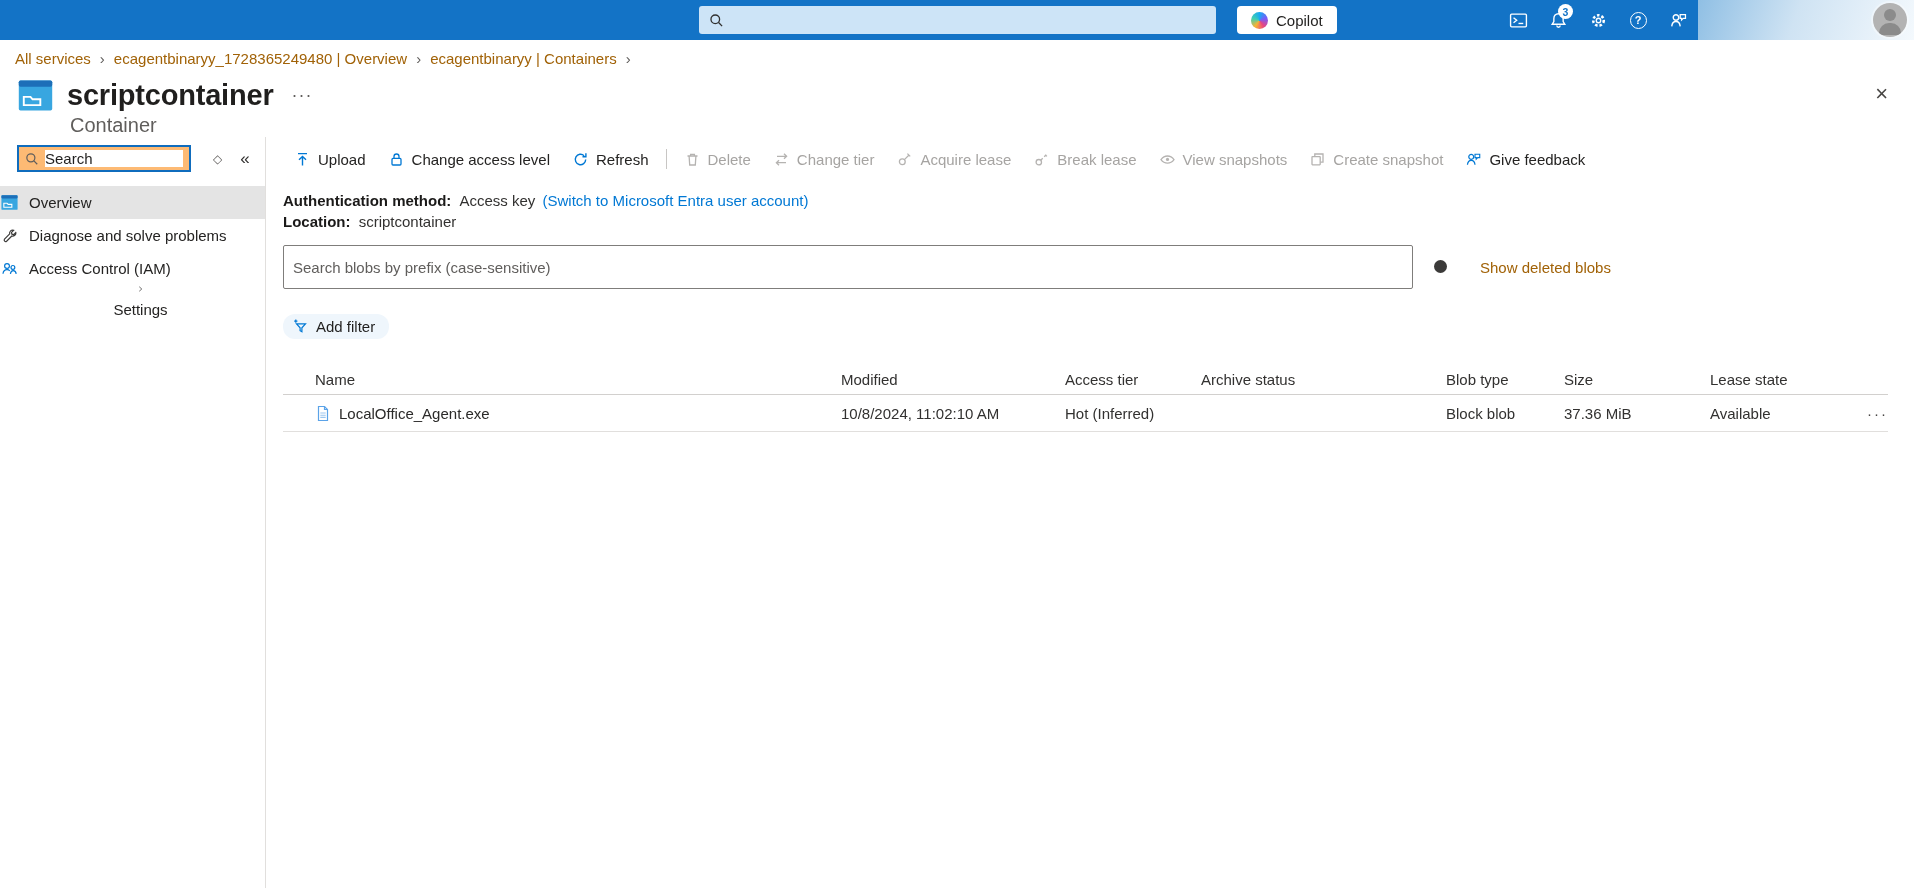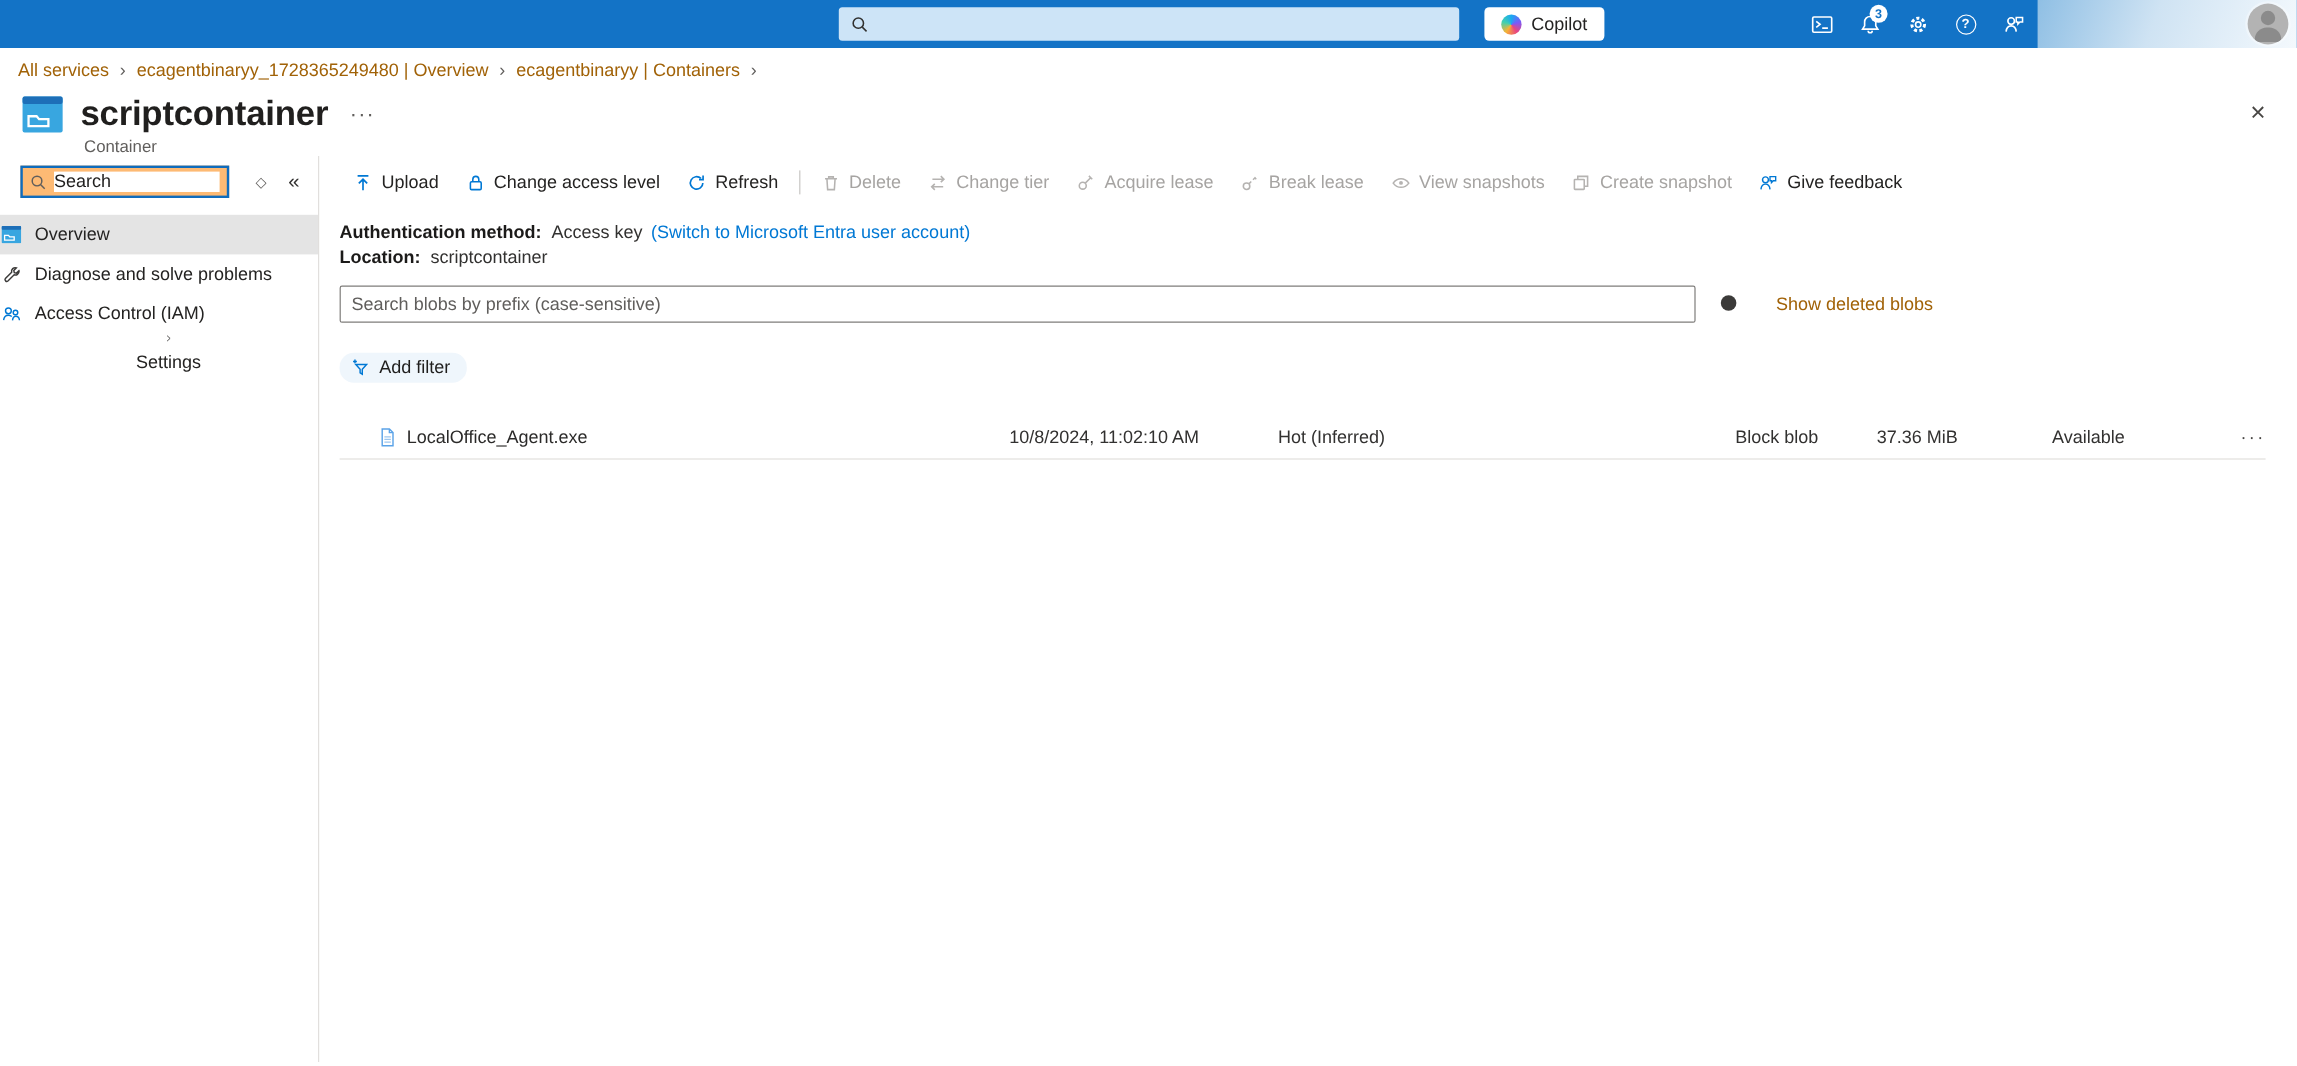--- a/index.html
+++ b/index.html
@@ -37,21 +37,21 @@
   
   .breadcrumb { display:flex; align-items:center; gap:9px; padding:10px 0 6px 15px; font-size:15px; }
   .crumb { color:#a16207; cursor:pointer; }
   .crumb-sep { color:#605e5c; font-size:15px; }
 
   
   .page-head { position:relative; padding:6px 0 0 18px; }
   .title-row { display:flex; align-items:center; gap:14px; }
   .title-text { font-size:29px; font-weight:600; color:#201f1e; letter-spacing:-.2px; }
   .title-more { color:#605e5c; font-size:18px; letter-spacing:1px; cursor:pointer; padding:0 4px; }
-  .subtitle { font-size:14px; color:#605e5c; margin:2px 0 0 52px; }
+  .subtitle { font-size:20px; color:#605e5c; margin:2px 0 0 52px; }
   .close-x { position:absolute; right:26px; top:10px; font-size:22px; color:#484644; cursor:pointer; line-height:1; }
 
   
   .main { display:flex; height:calc(888px - 40px - 31px - 62px); }
   .sidebar { width:266px; flex:0 0 266px; border-right:1px solid #e1dfdd; padding-top:8px; }
   .sb-search-row { display:flex; align-items:center; padding-left:17px; margin-bottom:14px; }
   .sb-search { width:174px; height:27px; border:2px solid #0f6cbd; background:#fdba74; display:flex; align-items:center; padding:0 6px; }
   .sb-search input { flex:1; width:100px; border:none; outline:none; font-size:15px; color:#201f1e; font-family:inherit; }
   .sb-search input::placeholder { color:#201f1e; opacity:1; }
   .sb-diamond { color:#605e5c; font-size:12px; margin-left:22px; }
@@ -69,21 +69,21 @@
   .tbtn .ic { color:#0078d4; }
   .tbtn.disabled { color:#a6a4a2; cursor:default; }
   .tbtn.disabled .ic { color:#b5b3b1; }
   .tb-div { width:1px; height:20px; background:#c8c6c4; margin:0 6px; }
 
   .meta { margin-top:15px; font-size:15px; line-height:21px; }
   .meta b { font-weight:700; color:#1b1a19; }
   .meta .lnk { color:#0078d4; cursor:pointer; }
 
   .filter-row { display:flex; align-items:center; margin-top:13px; }
-  .blob-search { width:1130px; height:31px; border:1px solid #7f7d7b; border-radius:2px; display:flex; align-items:center; padding:0 9px; background:#fff; }
+  .blob-search { width:1130px; height:44px; border:1px solid #7f7d7b; border-radius:2px; display:flex; padding:0 9px; background:#fff; }
   .blob-search input { flex:1; border:none; outline:none; font-size:15px; color:#323130; font-family:inherit; }
   .blob-search input::placeholder { color:#605e5c; opacity:1; }
   .toggle { width:47px; height:21px; border:1px solid #69676
 
 5; border-radius:11px; margin-left:18px; position:relative; cursor:pointer; background:#fff; }
   .knob { position:absolute; left:3px; top:3px; width:13px; height:13px; border-radius:50%; background:#3b3a39; }
   .toggle-label { font-size:15px; margin-left:2px; color:#a16207; }
 
   .addfilter { display:inline-flex; align-items:center; gap:7px; margin-top:25px; background:#eff6fc;
     border-radius:12px; padding:4px 14px 4px 9px; font-size:15px; color:#201f1e; cursor:pointer; }
@@ -365,20 +365,31 @@
     <div class="addfilter">
       <svg width="17" height="17" viewBox="0 0 17 17">
           <path d="M2.2 3.2h3.2M3.8 1.6v3.2" stroke="#0078d4" stroke-width="1.2"></path>
           <path d="M4.5 5.8h9l-3.6 4v4l-1.8-1.1v-2.9z" fill="none" stroke="#0078d4" stroke-width="1.2"></path>
         </svg>
       <span>Add filter</span>
     </div>
 
     
     <div class="tbl">
+      <div class="trow thead">
+        <div class="c-check"></div>
+        <div class="c-name">Name</div>
+        <div class="c-mod">Modified</div>
+        <div class="c-tier">Access tier</div>
+        <div class="c-arch">Archive status</div>
+        <div class="c-type">Blob type</div>
+        <div class="c-size">Size</div>
+        <div class="c-lease">Lease state</div>
+        <div class="c-more"></div>
+      </div>
 
       <div class="trow tdata">
         <div class="c-check">
             <div class="checkbox"></div>
           </div>
         <div class="c-name">
           <svg width="16" height="17" viewBox="0 0 16 17">
             <path d="M3.5 1.5h6l3 3v11h-9z" fill="#fff" stroke="#5ba3e8" stroke-width="1.2"></path>
             <path d="M9.5 1.5v3h3" fill="none" stroke="#5ba3e8" stroke-width="1.2"></path>
             <path d="M5.3 8h5.4M5.3 10.2h5.4M5.3 12.4h5.4" stroke="#9cc6ef" stroke-width="1.1"></path>

